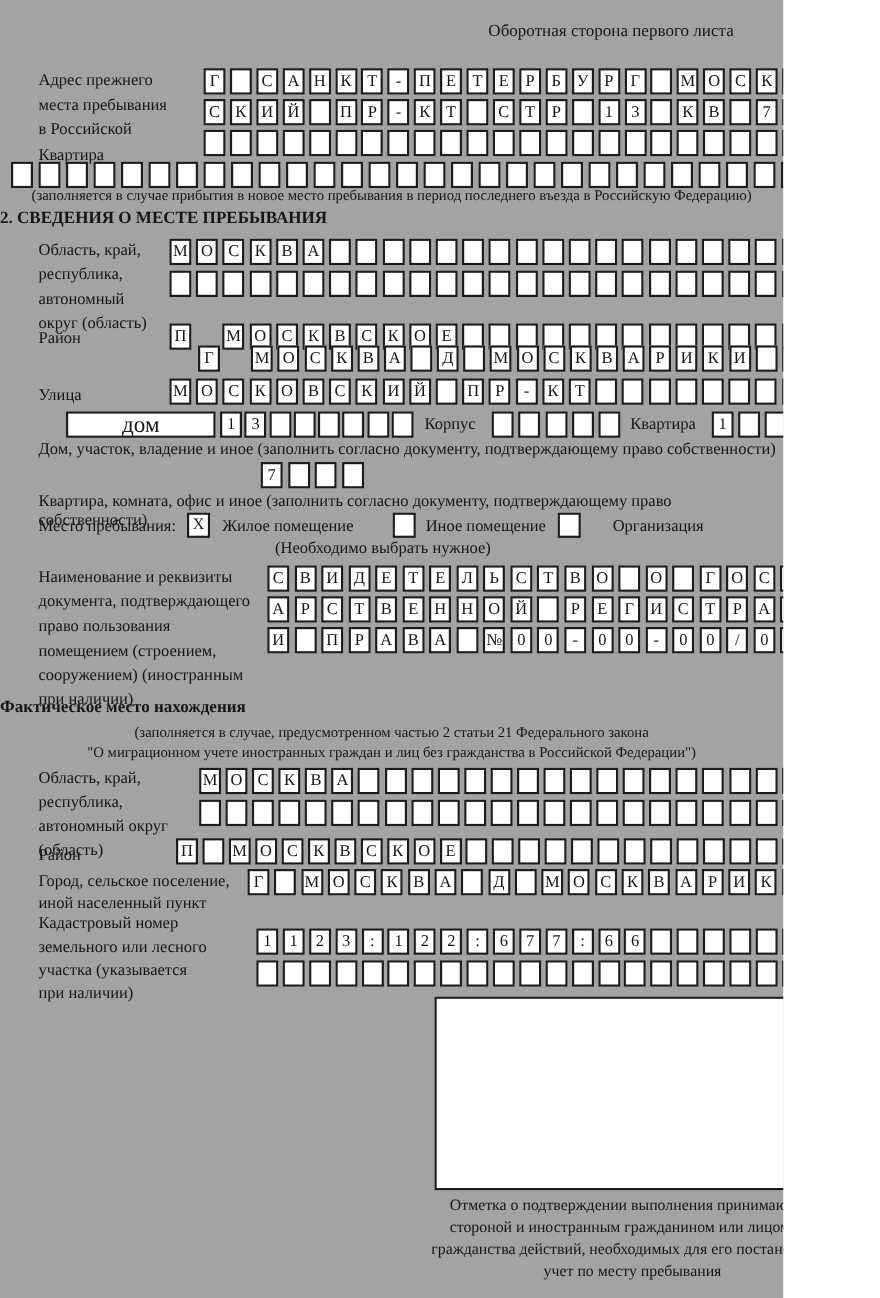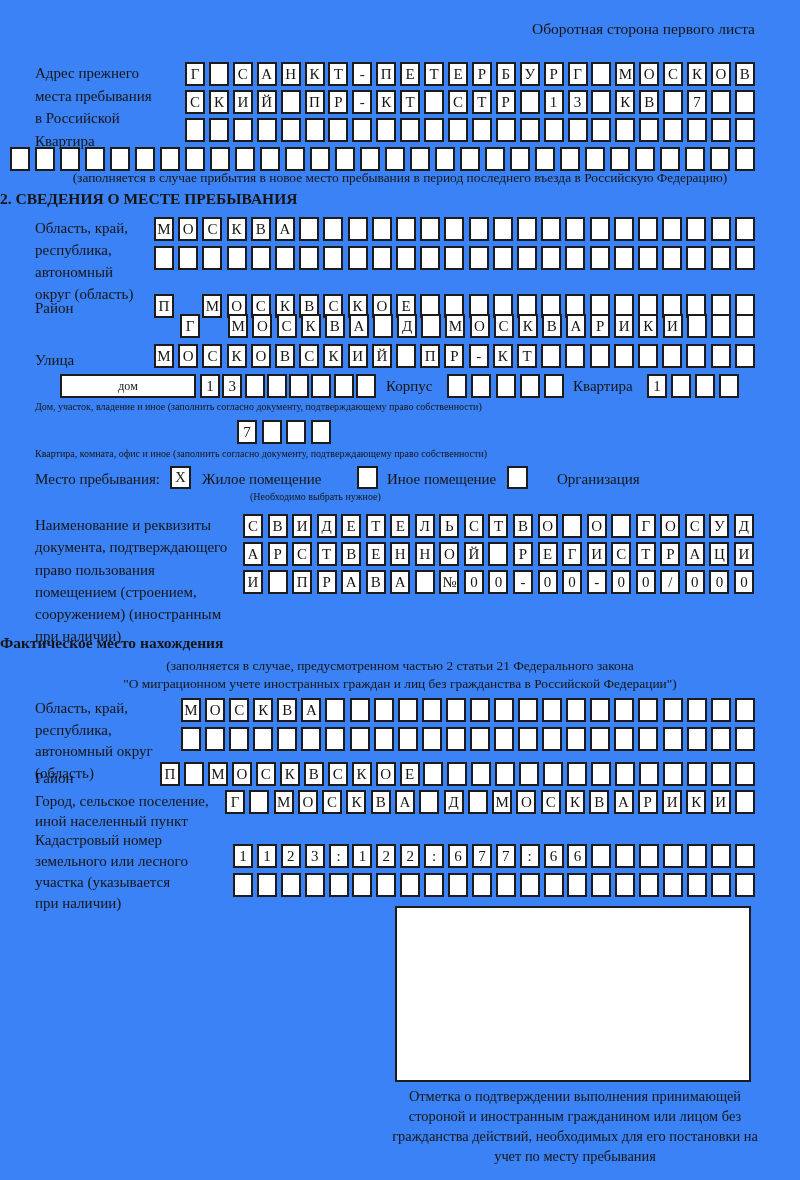--- a/index.html
+++ b/index.html
@@ -1,28 +1,28 @@
 <!DOCTYPE html>
 <html><head>
 <meta charset="utf-8">
 <style>
   html,body{margin:0;padding:0;background:#fff;}
-  .page{position:relative;width:800px;height:1180px;background:#3b82f6;overflow:hidden;
+  .page{position:relative;width:712px;height:1180px;background:#a3a3a3;overflow:hidden;
         font-family:"Liberation Serif",serif;color:#151515;}
   .row{position:absolute;display:flex;justify-content:space-between;}
   .cell{flex:none;width:20px;height:24px;border:2px solid #1c1c1c;box-sizing:border-box;
         display:flex;align-items:center;justify-content:center;
         font-size:15px;line-height:1;background:#fff;}
   .cell.gap{border:none;background:transparent;}
   .label{position:absolute;font-size:15px;line-height:21px;white-space:pre-line;}
-  .cap{position:absolute;font-size:10px;}
+  .cap{position:absolute;font-size:15px;}
   .cap-center{position:absolute;left:0;width:100%;text-align:center;font-size:13.4px;}
   .title{position:absolute;left:0;width:100%;font-weight:bold;font-size:15.5px;}
   .bigbox{position:absolute;border:2px solid #1c1c1c;box-sizing:border-box;
-          display:flex;align-items:center;justify-content:center;font-size:12px;background:#fff;}
+          display:flex;align-items:center;justify-content:center;font-size:21px;background:#fff;}
   .chk{position:absolute;width:21px;height:23px;border:2px solid #1c1c1c;box-sizing:border-box;
        display:flex;align-items:center;justify-content:center;font-size:14.5px;background:#fff;}
   .hdr{position:absolute;font-size:15.5px;}
   .confirm{position:absolute;text-align:center;font-size:14.4px;line-height:20px;}
 </style>
 </head>
 <body>
 
 <div class="page">
 

